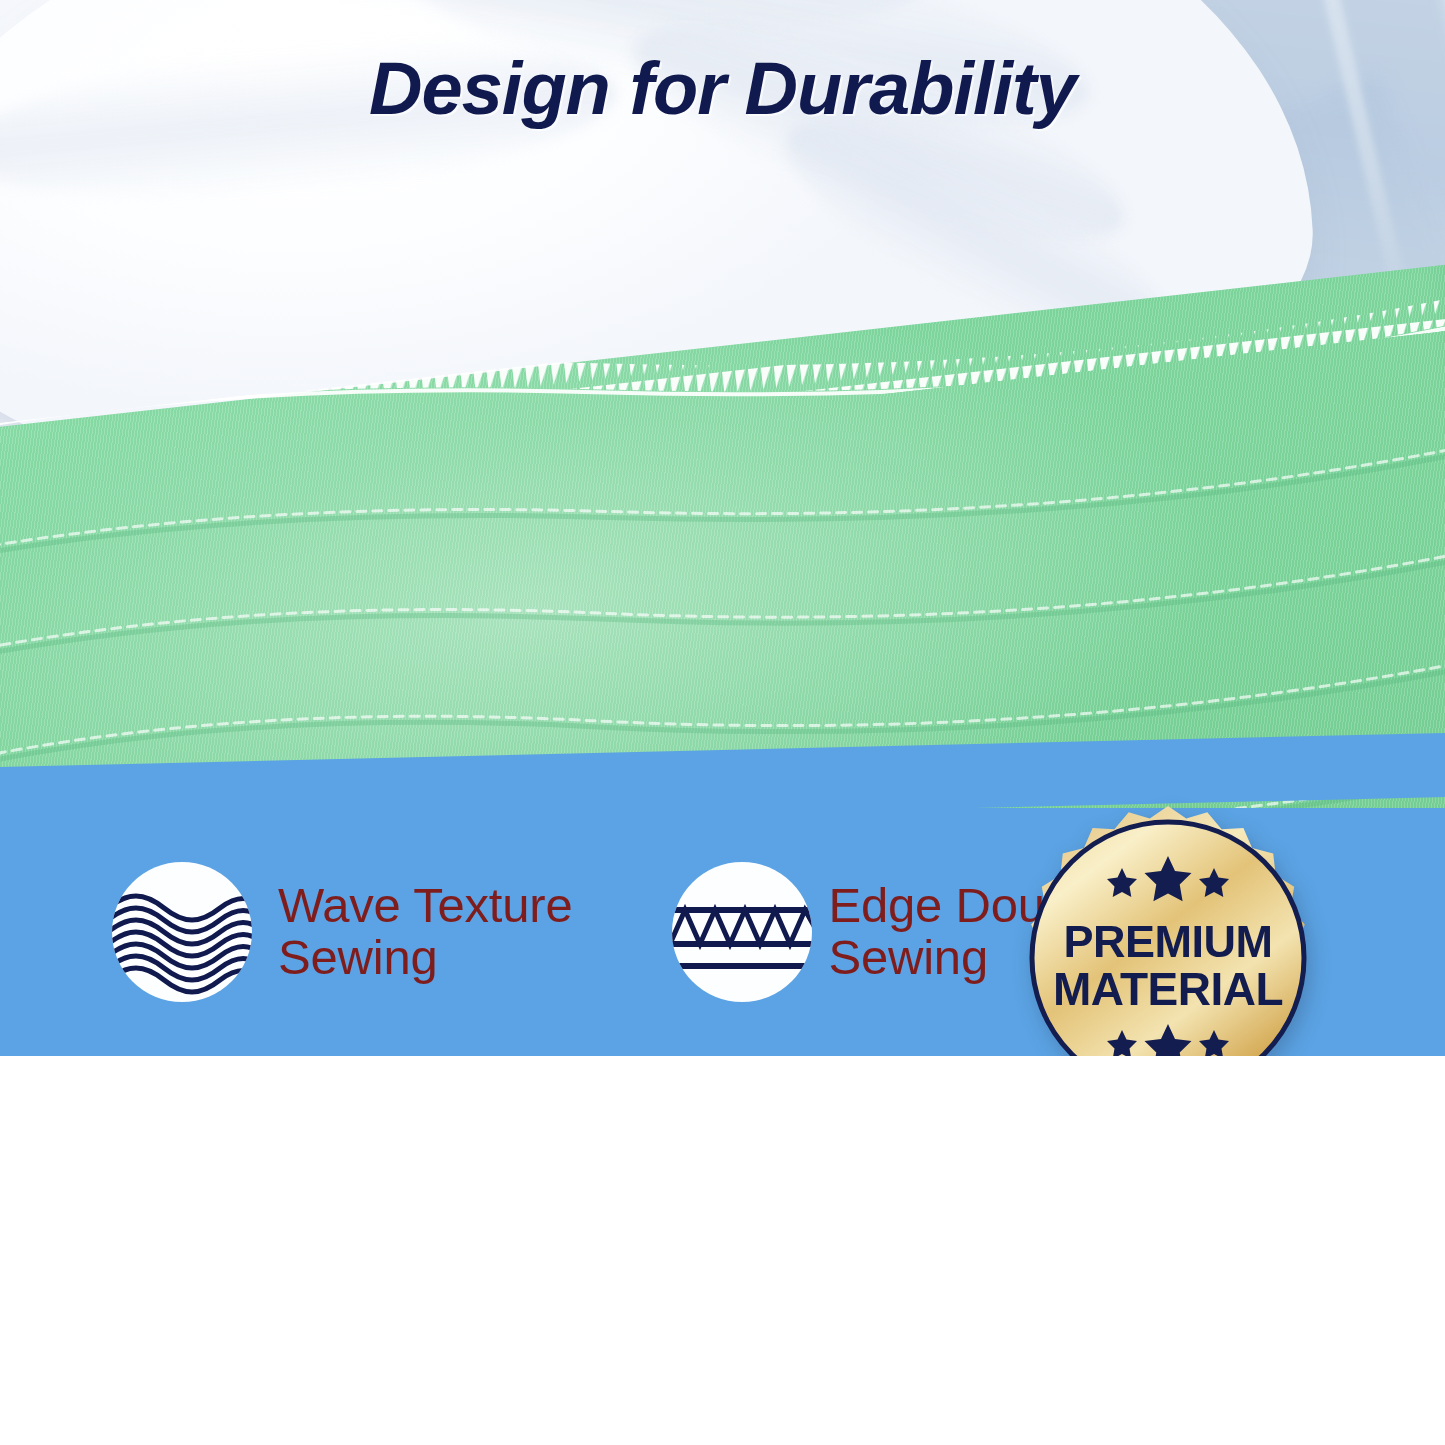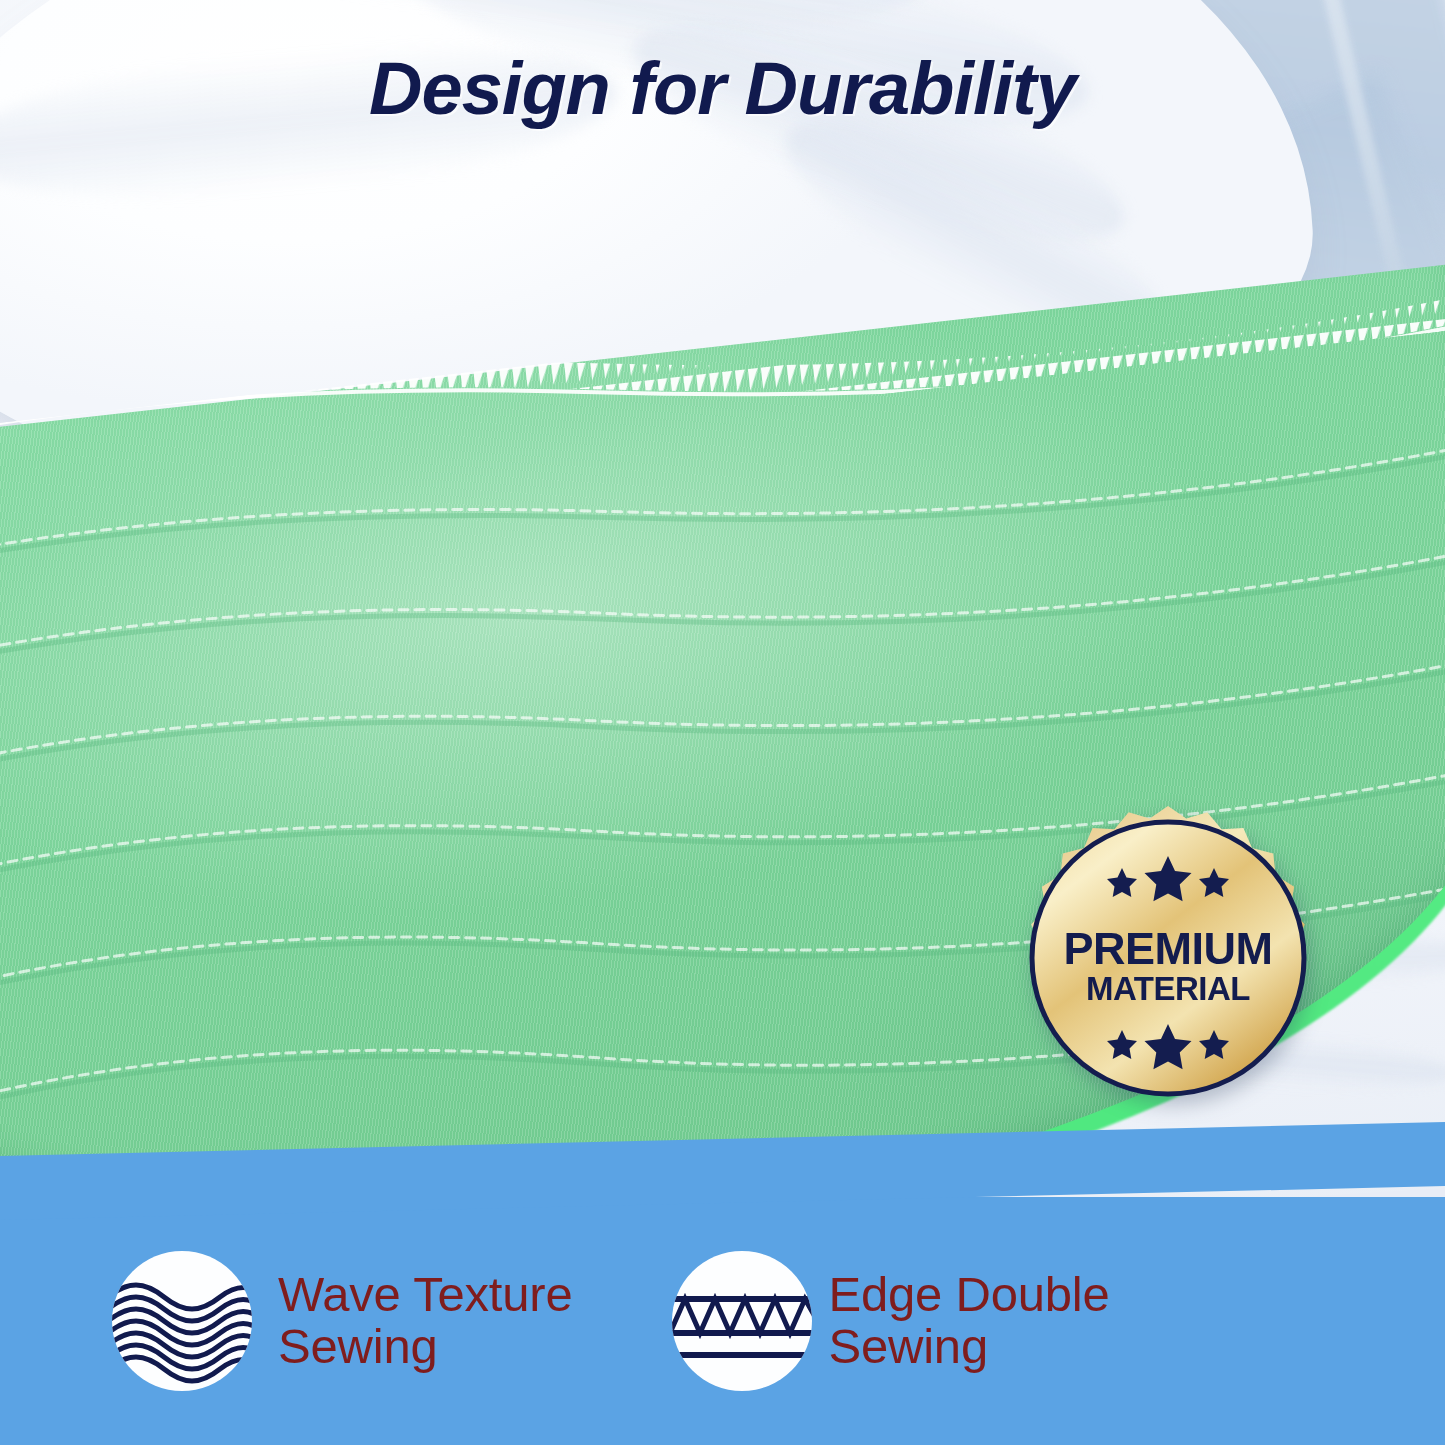--- a/index.html
+++ b/index.html
@@ -7,21 +7,21 @@
     padding: 0;
     background: #ffffff;
   }
   body {
     font-family: "Liberation Sans", sans-serif;
   }
 
   #scene {
     position: relative;
     width: 1445px;
-    height: 1445px;
+    height: 1056px;
     overflow: hidden;
     background: #eceff7;
   }
 
   
   .photo {
     position: absolute;
     left: 0; top: 0;
     width: 1445px;
     height: 1205px;
@@ -258,21 +258,21 @@
     pointer-events: none;
   }
   .badge-line {
     color: #131c4e;
     font-weight: 700;
     font-size: 45px;
     line-height: 1.06;
     letter-spacing: -0.5px;
     font-family: "Liberation Sans", sans-serif;
   }
-  .badge-line.l2 { font-size: 33px; }
+  .badge-line.l2 { font-size: 46px; }
 </style>
 </head>
 <body>
 
 <div id="scene">
 
   <div class="photo">
 
     <div class="wall-blue"></div>
     <div class="wall-blue2"></div>

